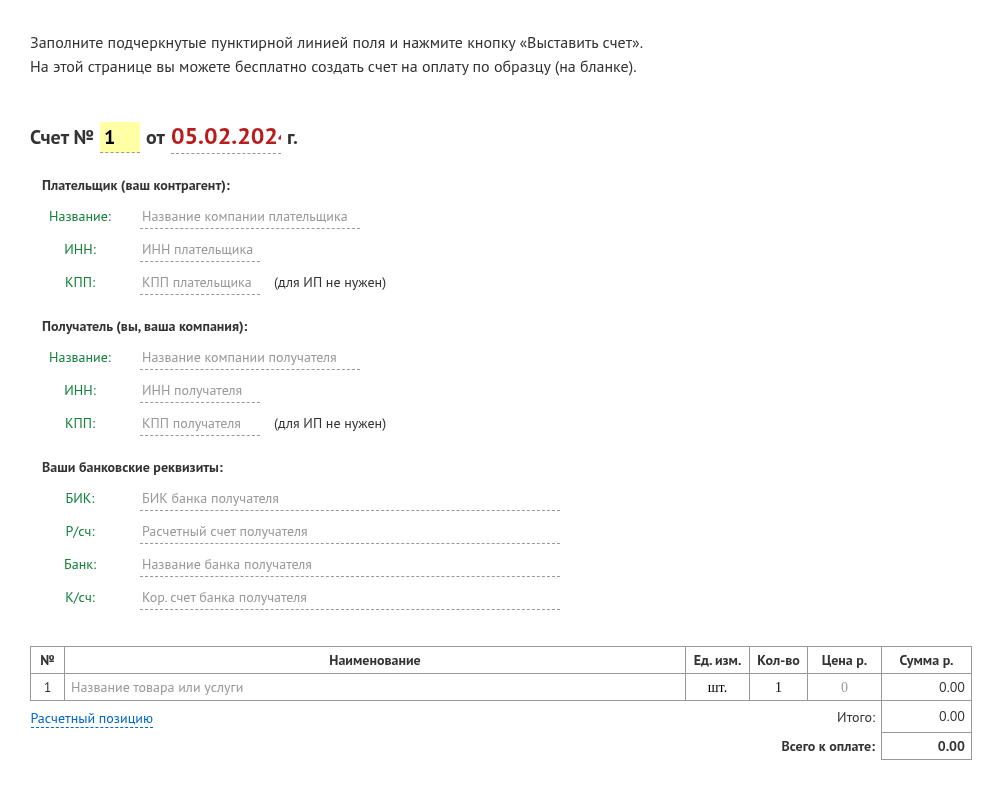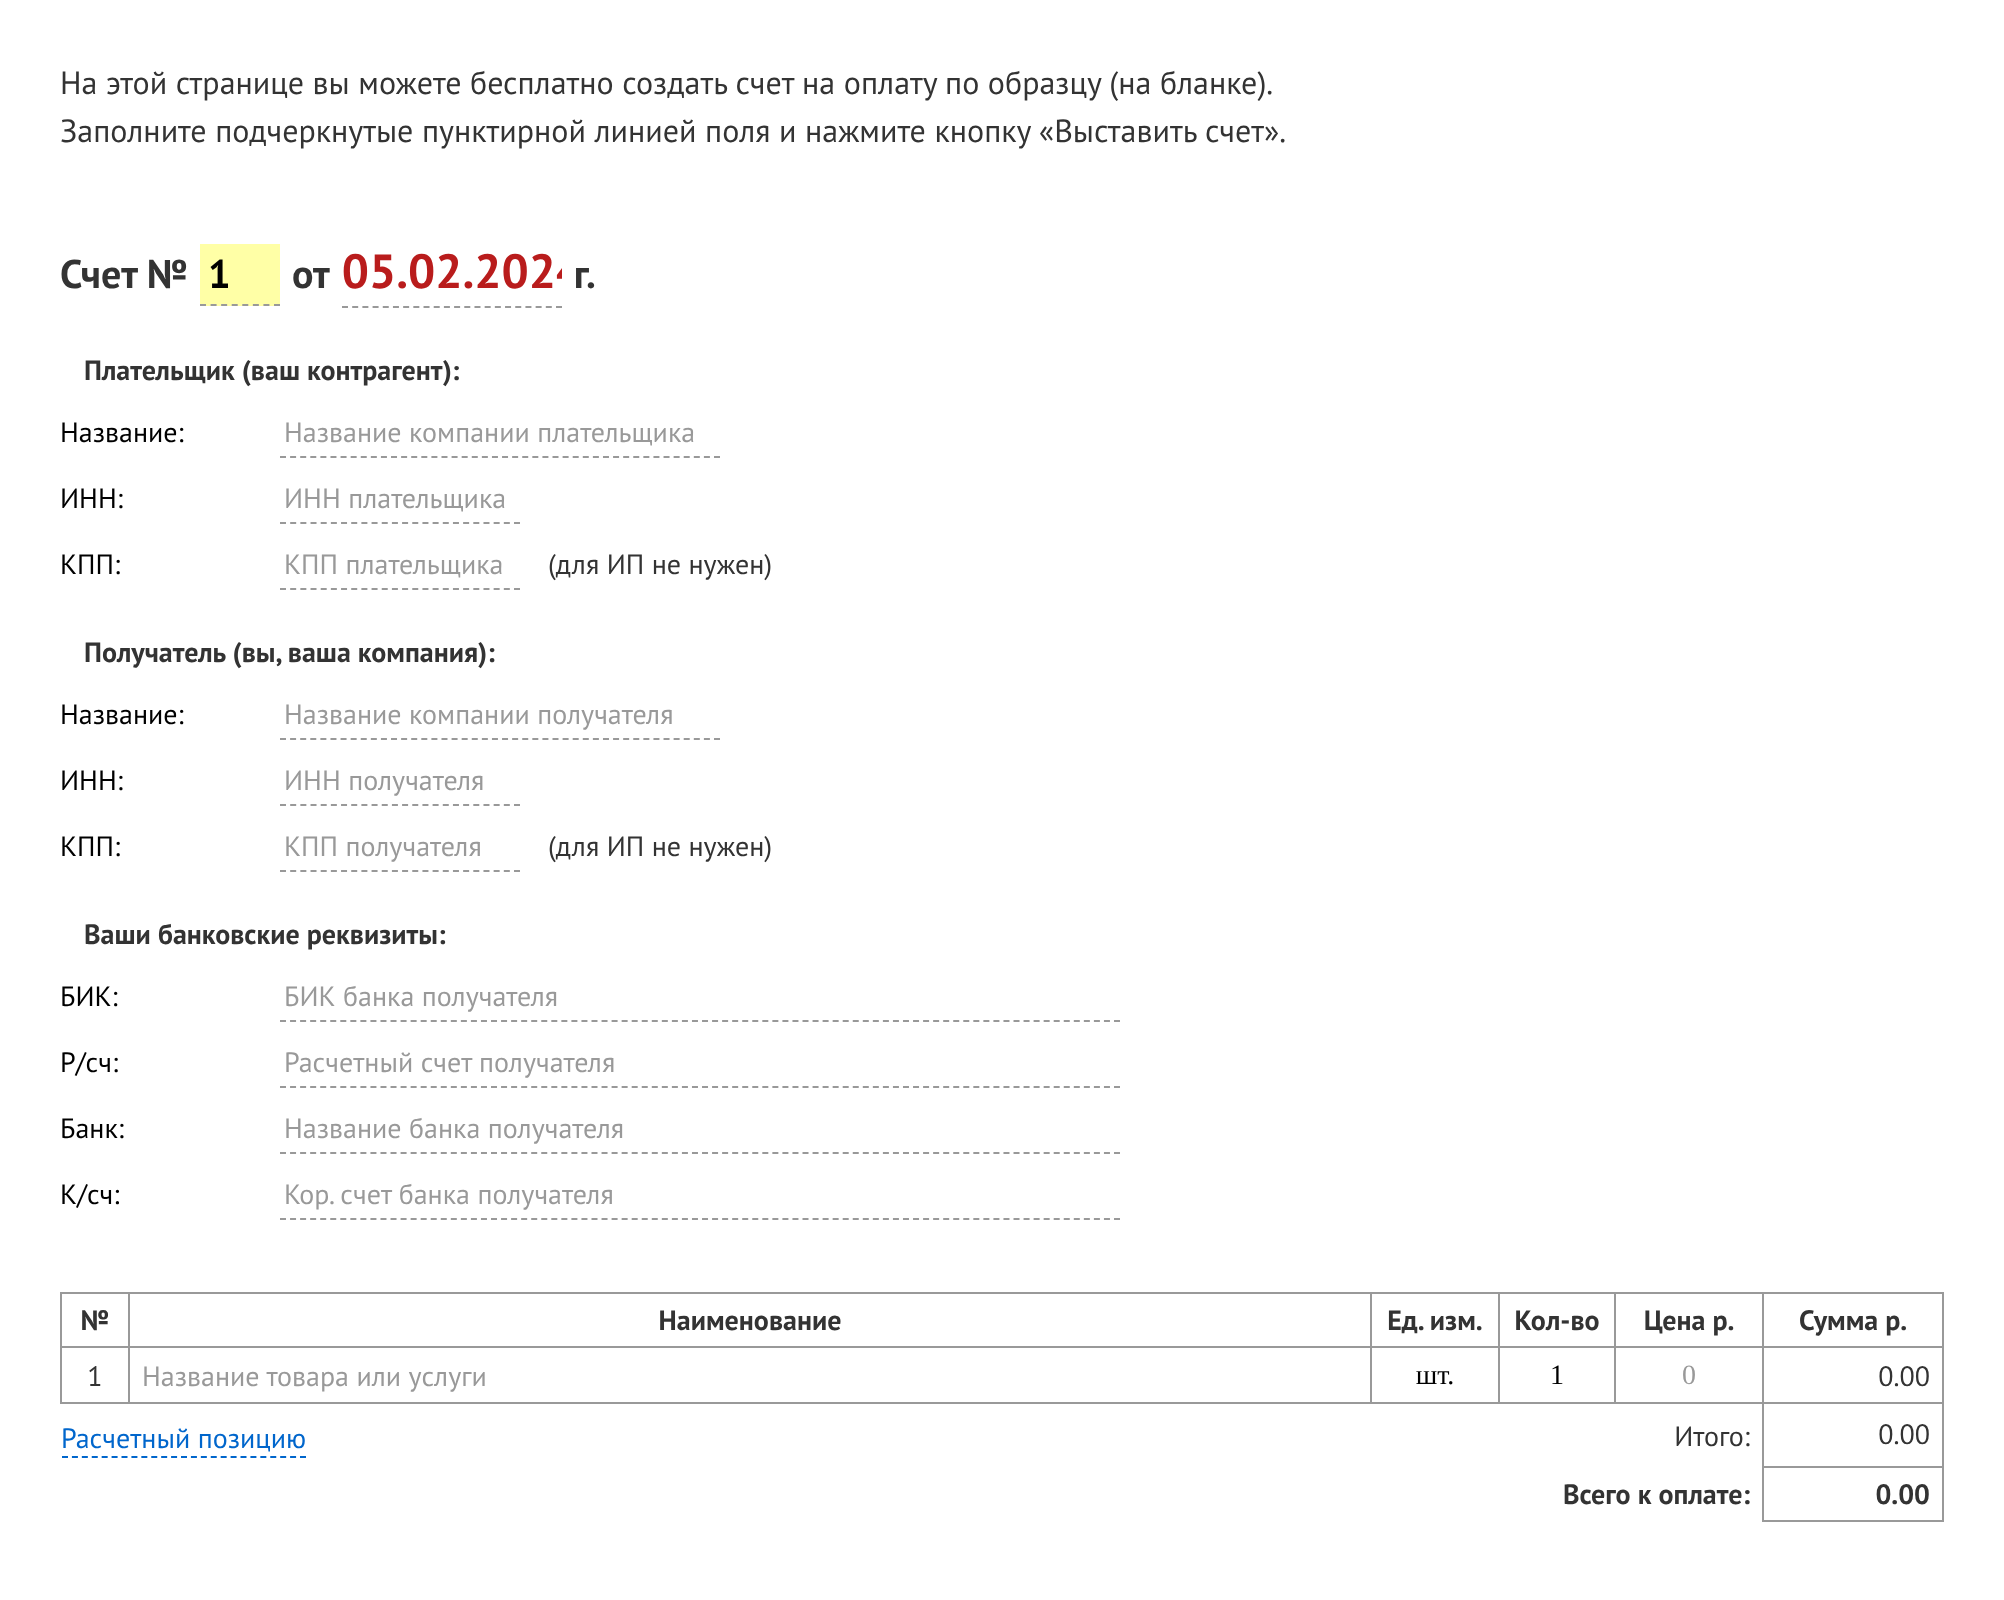--- a/index.html
+++ b/index.html
@@ -52,23 +52,23 @@
     margin: 22px 0 10px 12px;
   }
   .field-row {
     display: flex;
     align-items: baseline;
     margin-bottom: 8px;
     gap: 10px;
   }
   .field-label {
     width: 100px;
-    text-align: left;
-    font-size: 14px;
-    color: #000000;
+    text-align: center;
+    font-size: 14px;
+    color: #15803d;
     flex-shrink: 0;
   }
   .field-input {
     border: none;
     border-bottom: 1px dashed #999;
     padding: 3px 2px;
     font-size: 14px;
     font-family: inherit;
     background: transparent;
     color: #333;
@@ -148,22 +148,22 @@
     border-bottom: 1px dashed #0066cc;
     cursor: pointer;
   }
   .grand .tlabel { font-weight: bold; }
   .grand .tval { font-weight: bold; }
 </style>
 </head>
 <body>
 
 <div class="intro">
+  <div>Заполните подчеркнутые пунктирной линией поля и нажмите кнопку «Выставить счет».</div>
   <div>На этой странице вы можете бесплатно создать счет на оплату по образцу (на бланке).</div>
-  <div>Заполните подчеркнутые пунктирной линией поля и нажмите кнопку «Выставить счет».</div>
 </div>
 
 <div class="invoice-header">
   <span>Счет №</span>
   <input class="num-input" value="1" style="">
   <span>от</span>
   <input class="date-input" value="05.02.2024" style="">
   <span>г.</span>
 </div>
 

